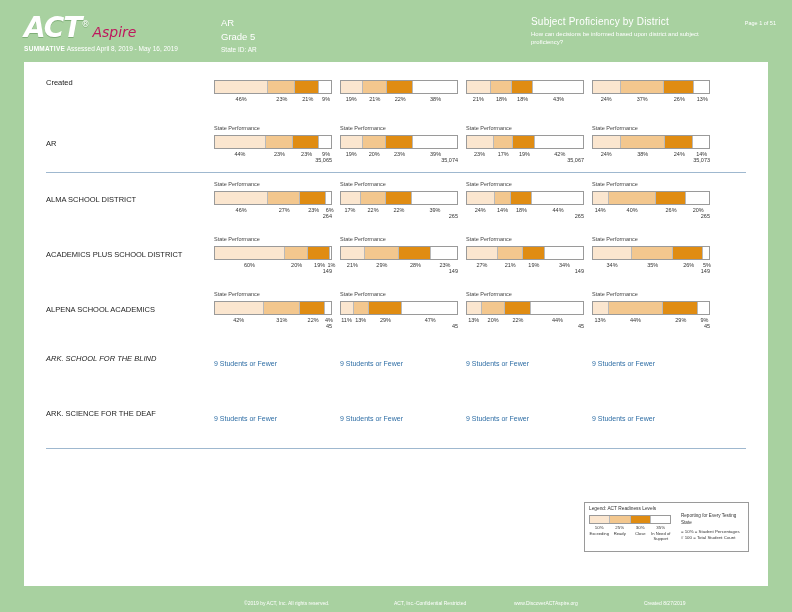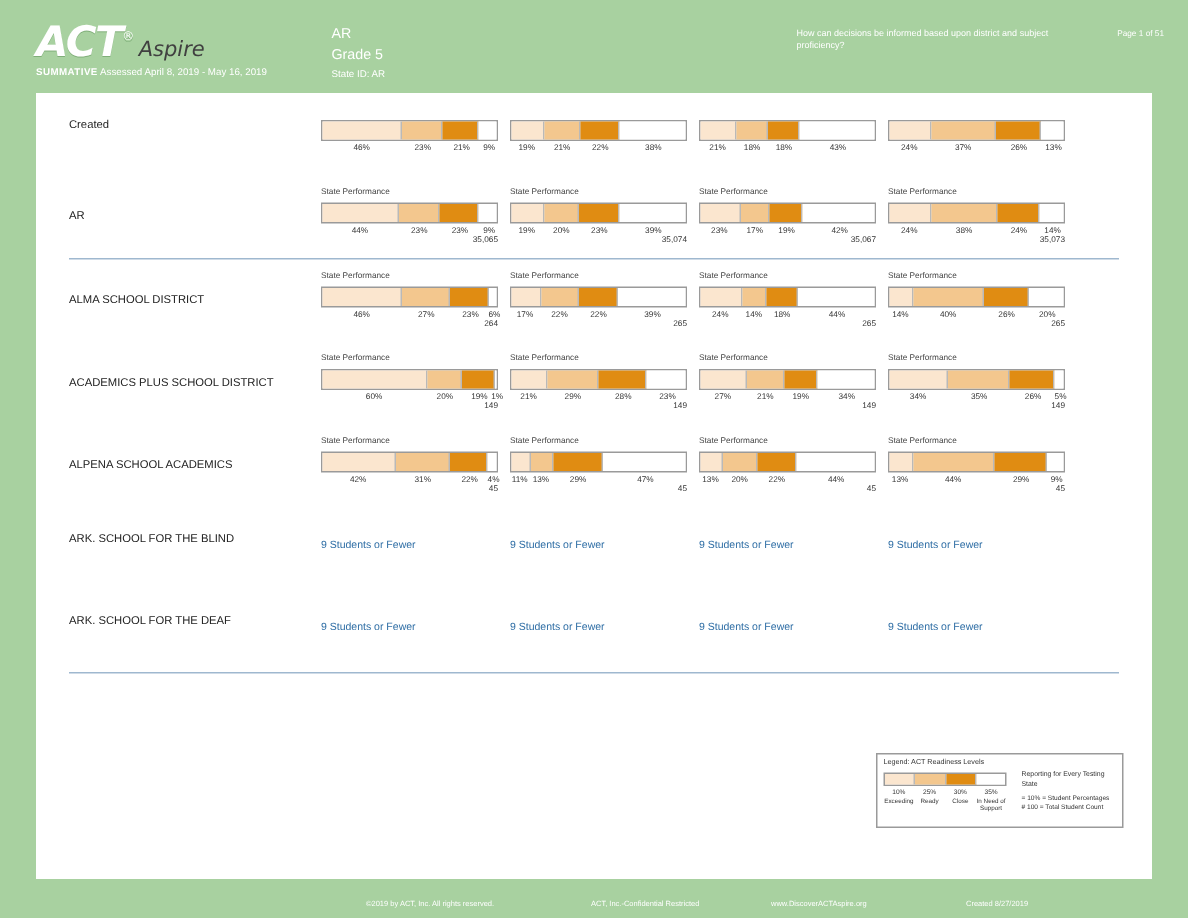--- a/index.html
+++ b/index.html
@@ -53,21 +53,21 @@
     font-size: 8px;
     vertical-align: super;
     font-style: normal;
     font-weight: normal;
   }
   .aspire {
     display: inline-block;
     font-family: "DejaVu Sans", sans-serif;
     font-size: 14px;
     font-style: italic;
-    color: #404040;
+    color: #be185d;
     margin-left: 4px;
   }
   .summative-row {
     margin-top: 3px;
     font-size: 6.5px;
     color: #ffffff;
     line-height: 1.35;
     width: 168px;
   }
   .summative-label {
@@ -323,20 +323,21 @@
           <span class="summative-label">SUMMATIVE</span>
           <span>Assessed April 8, 2019 - May 16, 2019</span>
         </div>
       </div>
       <div class="hdr-center">
         <div class="big">AR</div>
         <div class="big">Grade 5</div>
         <div class="small">State ID: AR</div>
       </div>
       <div class="hdr-right">
+        <div class="title">Subject Proficiency by District</div>
         <div class="sub">How can decisions be informed based upon district and subject proficiency?</div>
       </div>
       <div class="page-num">Page 1 of 51</div>
     </div>
 
     <div class="body-card">
       <div class="rows" id="rows-container">
           <div class="row">
             <div class="row-label" style="top: 16px;">Created</div>
             <div class="cells">
@@ -673,38 +674,38 @@
                   <span class="pct" style="left: -0.926316px; width: 18px;">13%</span>
                   <span class="pct" style="left: 34.4737px; width: 18px;">44%</span>
                   <span class="pct" style="left: 79.8105px; width: 18px;">29%</span>
                   <span class="pct" style="left: 103.411px; width: 18px;">9%</span>
                 </div>
                 <div class="count" style="top: 32px;">45</div>
               </div>
             </div>
           </div>
           <div class="row">
-            <div class="row-label" style="top: 16px;">ARK. SCHOOL FOR THE BLIND</div>
+            <div class="row-label" style="top: 16px; font-style: italic;">ARK. SCHOOL FOR THE BLIND</div>
             <div class="cells">
               <div class="cell c0" style="top: 8px;">
                 <div class="few">9 Students or Fewer</div>
               </div>
               <div class="cell c1" style="top: 8px;">
                 <div class="few">9 Students or Fewer</div>
               </div>
               <div class="cell c2" style="top: 8px;">
                 <div class="few">9 Students or Fewer</div>
               </div>
               <div class="cell c3" style="top: 8px;">
                 <div class="few">9 Students or Fewer</div>
               </div>
             </div>
           </div>
           <div class="row">
-            <div class="row-label" style="top: 16px;">ARK. SCHOOL FOR THE DEAF</div>
+            <div class="row-label" style="top: 16px;">ARK. SCIENCE FOR THE DEAF</div>
             <div class="cells">
               <div class="cell c0" style="top: 8px;">
                 <div class="few">9 Students or Fewer</div>
               </div>
               <div class="cell c1" style="top: 8px;">
                 <div class="few">9 Students or Fewer</div>
               </div>
               <div class="cell c2" style="top: 8px;">
                 <div class="few">9 Students or Fewer</div>
               </div>

